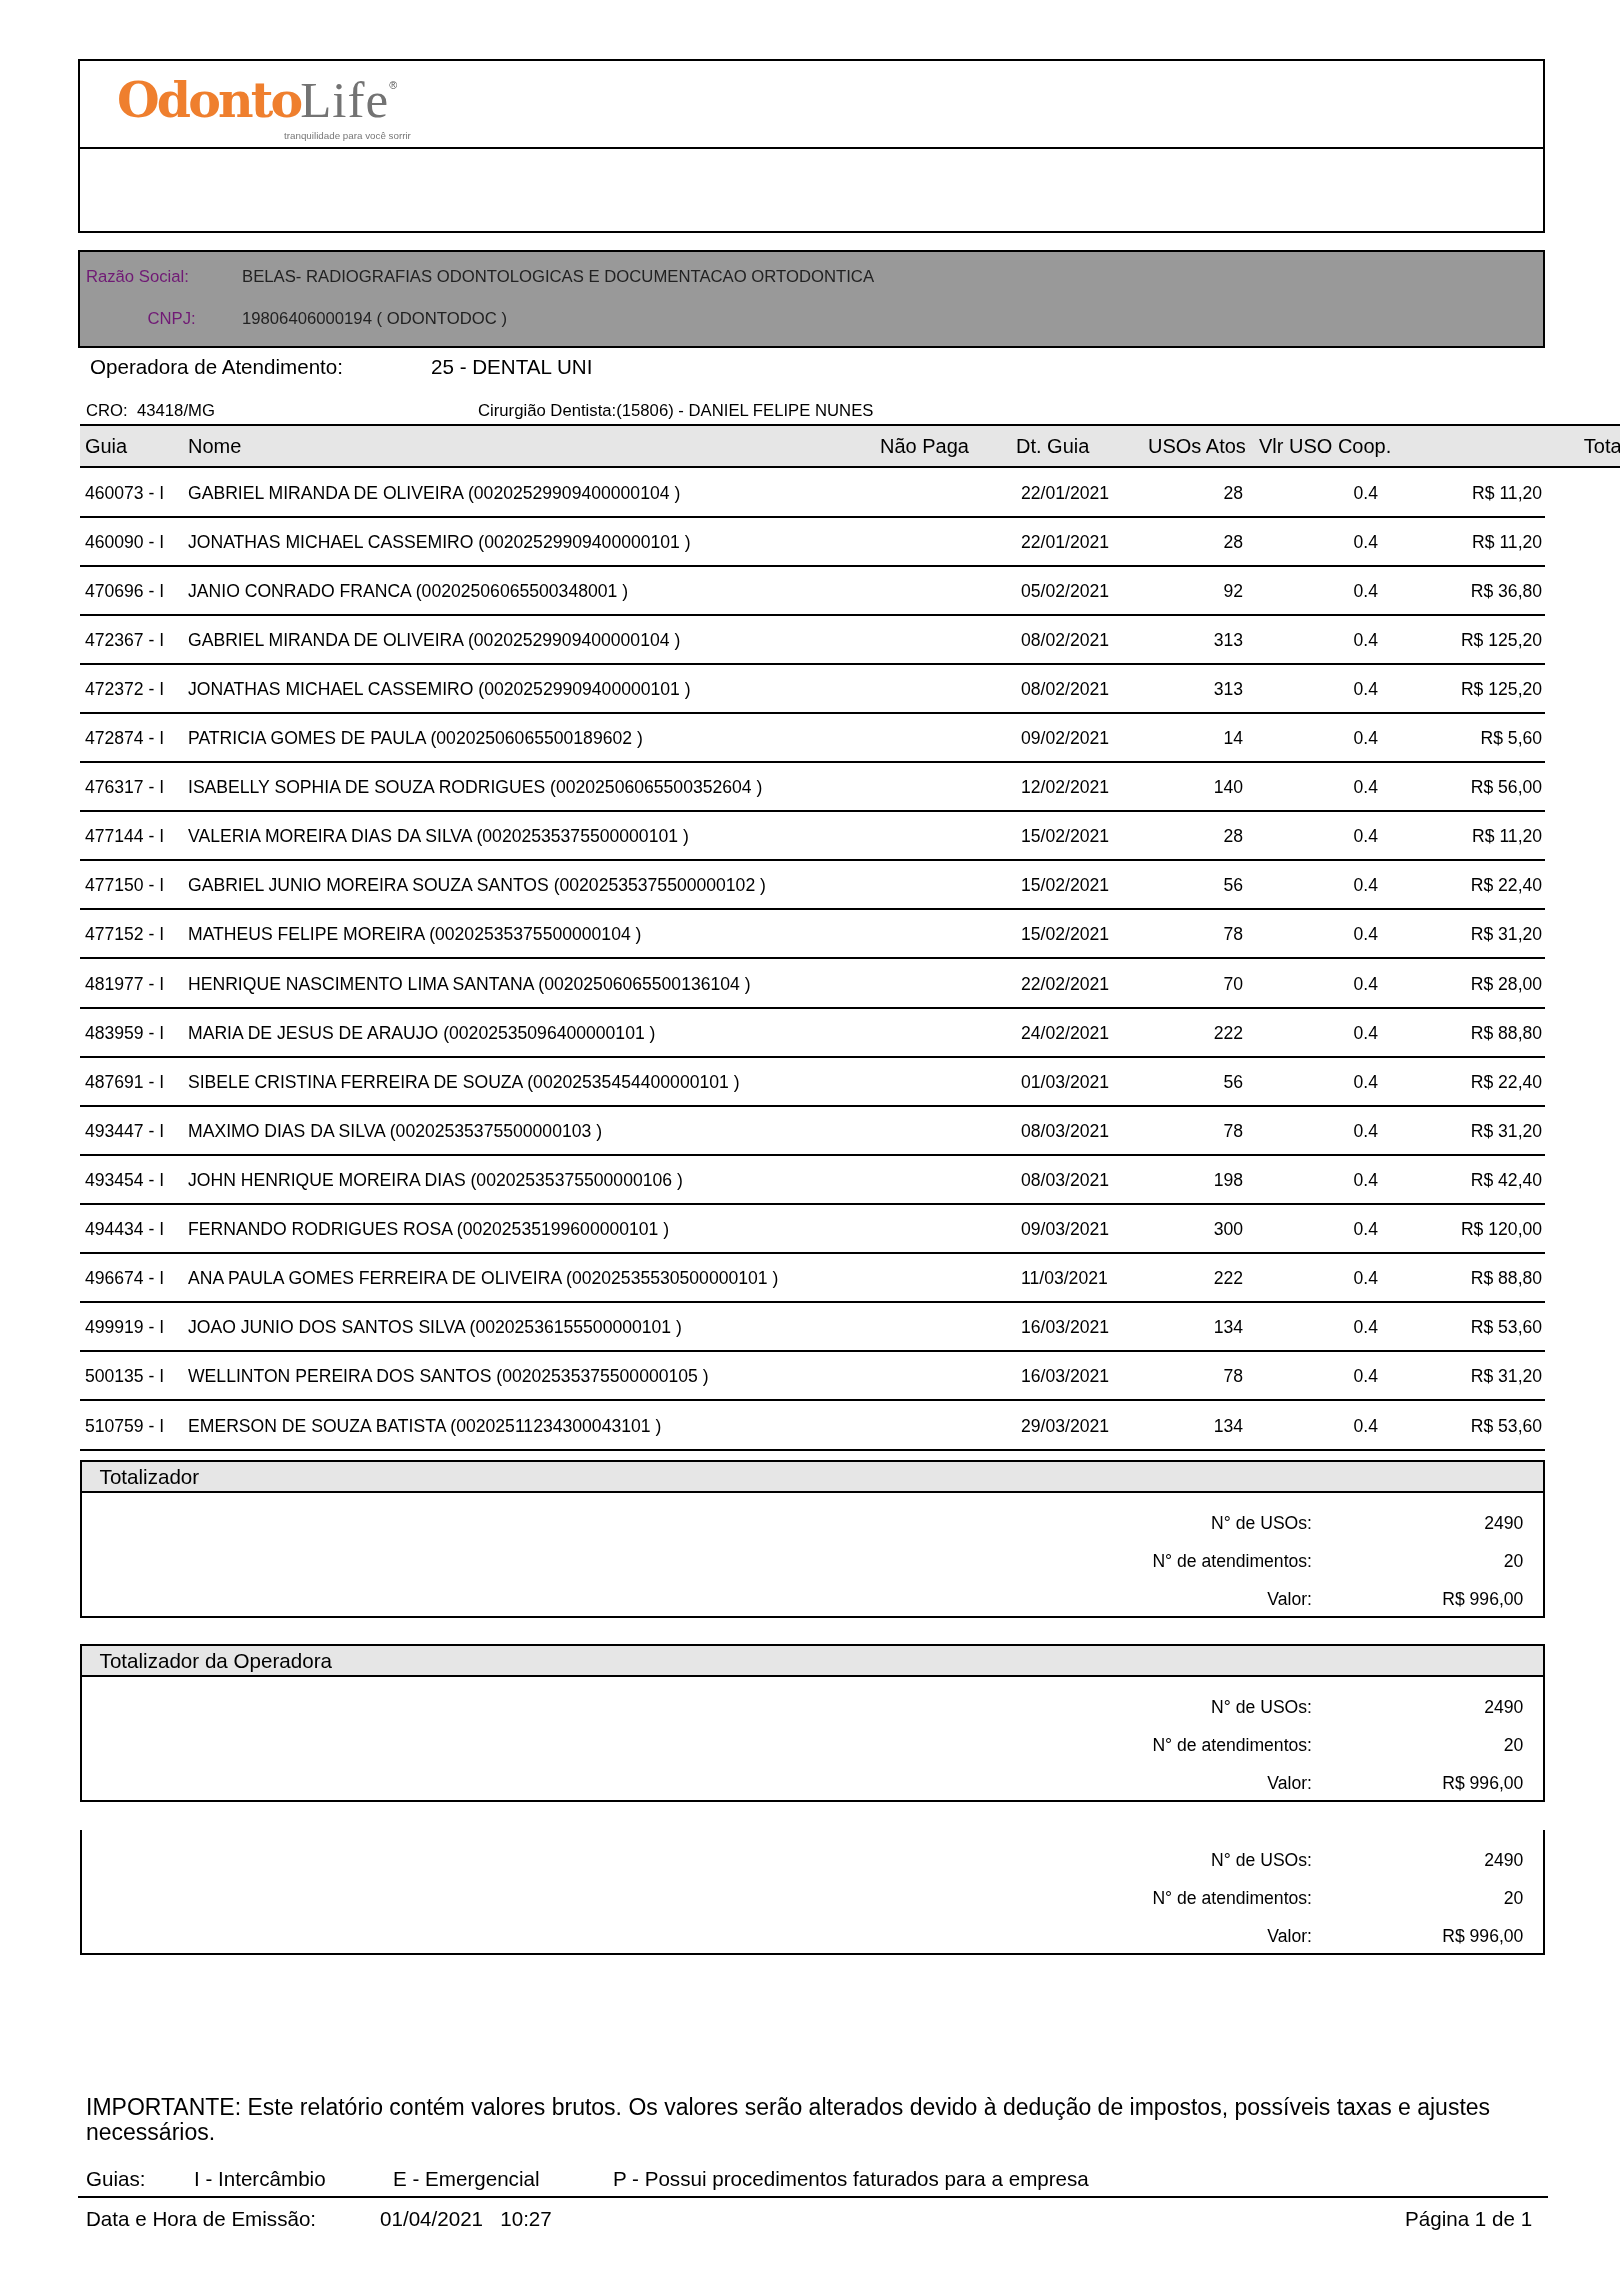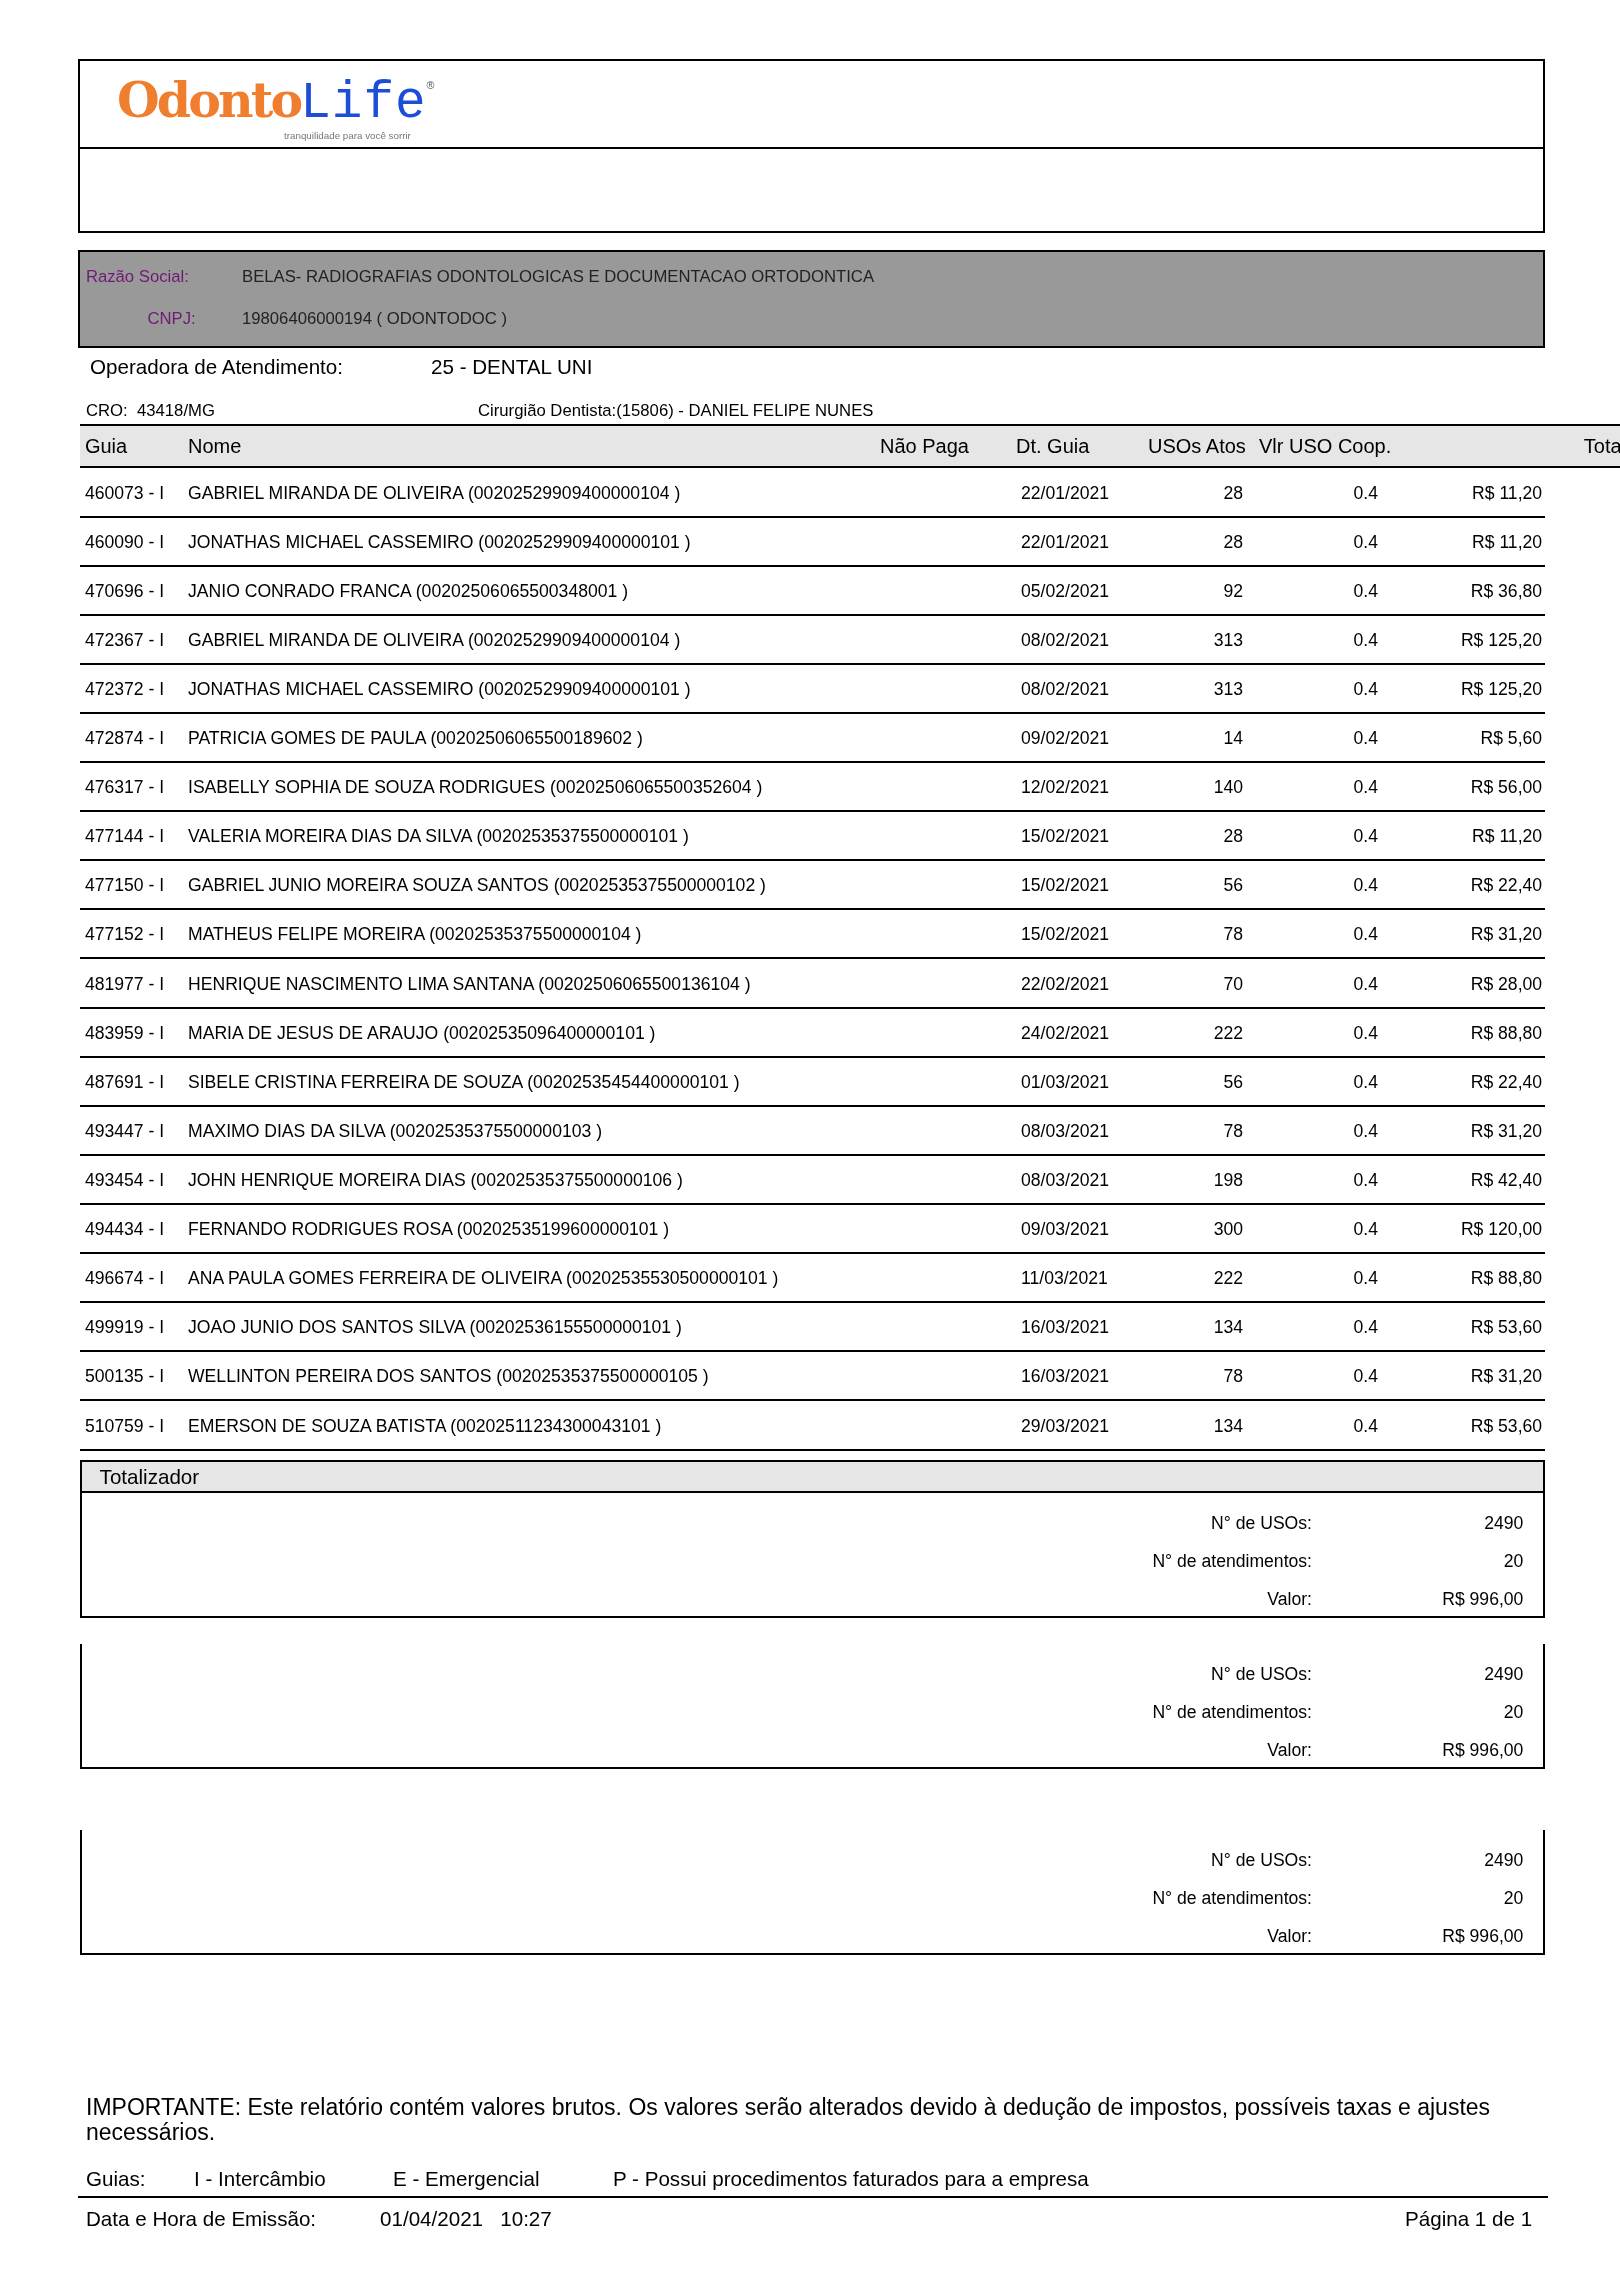--- a/index.html
+++ b/index.html
@@ -2,21 +2,21 @@
 <html><head>
 <meta charset="utf-8">
 <style>
   html, body { margin:0; padding:0; background:#ffffff; }
   body { width:1620px; height:2292px; position:relative; font-family:"Liberation Sans", sans-serif; color:#000; overflow:hidden; }
   .abs { position:absolute; }
   .hdr-box { left:78px; top:59px; width:1467px; height:174px; border:2px solid #000; box-sizing:border-box; }
   .logo-area { position:absolute; left:0; top:0; right:0; height:86px; background:#fff; border-bottom:2px solid #000; }
   .logo { position:absolute; left:37px; top:9.8px; }
   .logo .odonto { font-family:"DejaVu Serif", serif; font-weight:bold; font-size:49px; color:#ef7f2e; letter-spacing:-2.9px; }
-  .logo .life { font-family:Liberation Mono, monospace; font-size:51px; color:#1d4ed8; letter-spacing:1px; }
+  .logo .life { font-family:Liberation Serif, serif; font-size:51px; color:#737373; letter-spacing:1px; }
   .logo .reg { font-size:10.8px; color:#555; vertical-align:top; position:relative; top:7.8px; }
   .logo .tagline { position:absolute; left:167px; top:59px; font-size:9.8px; color:#777; white-space:nowrap; }
   .title-area { position:absolute; left:0; top:86px; right:0; bottom:0; background:#e6e6e6; }
   .title-line { position:absolute; left:17.6px; font-size:20.6px; }
   .company-box { left:78px; top:250px; width:1467px; height:98px; background:#999999; border:2px solid #000; box-sizing:border-box; border-top-width:2.9px; border-bottom-width:2.9px; }
   .company-box .lbl { position:absolute; font-size:16.7px; color:#701a75; }
   .company-box .val { position:absolute; left:162px; font-size:16.7px; color:#222; }
   .operadora { left:90px; top:355px; font-size:20.6px; }
   .cro-line { left:86px; top:401px; font-size:16.7px; }
   .table-head { left:80px; top:424px; width:1549px; height:44px; background:#e6e6e6; border-top:2.9px solid #000; border-bottom:2.9px solid #000; box-sizing:border-box; font-size:20px; }
@@ -275,20 +275,23 @@
       <div class="tot-body">
         <span class="tot-lbl" style="top:19.6px;">N° de USOs:</span>
         <span class="tot-val" style="top:19.6px;">2490</span>
         <span class="tot-lbl" style="top:58px;">N° de atendimentos:</span>
         <span class="tot-val" style="top:58px;">20</span>
         <span class="tot-lbl" style="top:96px;">Valor:</span>
         <span class="tot-val" style="top:96px;">R$ 996,00</span>
       </div>
     </div>
     <div class="tot-box" style="top: 1644px;">
+      <div class="tot-head">
+        <span>Totalizador da Operadora</span>
+      </div>
       <div class="tot-body">
         <span class="tot-lbl" style="top:19.6px;">N° de USOs:</span>
         <span class="tot-val" style="top:19.6px;">2490</span>
         <span class="tot-lbl" style="top:58px;">N° de atendimentos:</span>
         <span class="tot-val" style="top:58px;">20</span>
         <span class="tot-lbl" style="top:96px;">Valor:</span>
         <span class="tot-val" style="top:96px;">R$ 996,00</span>
       </div>
     </div>
     <div class="tot-box" style="top: 1830px;">

